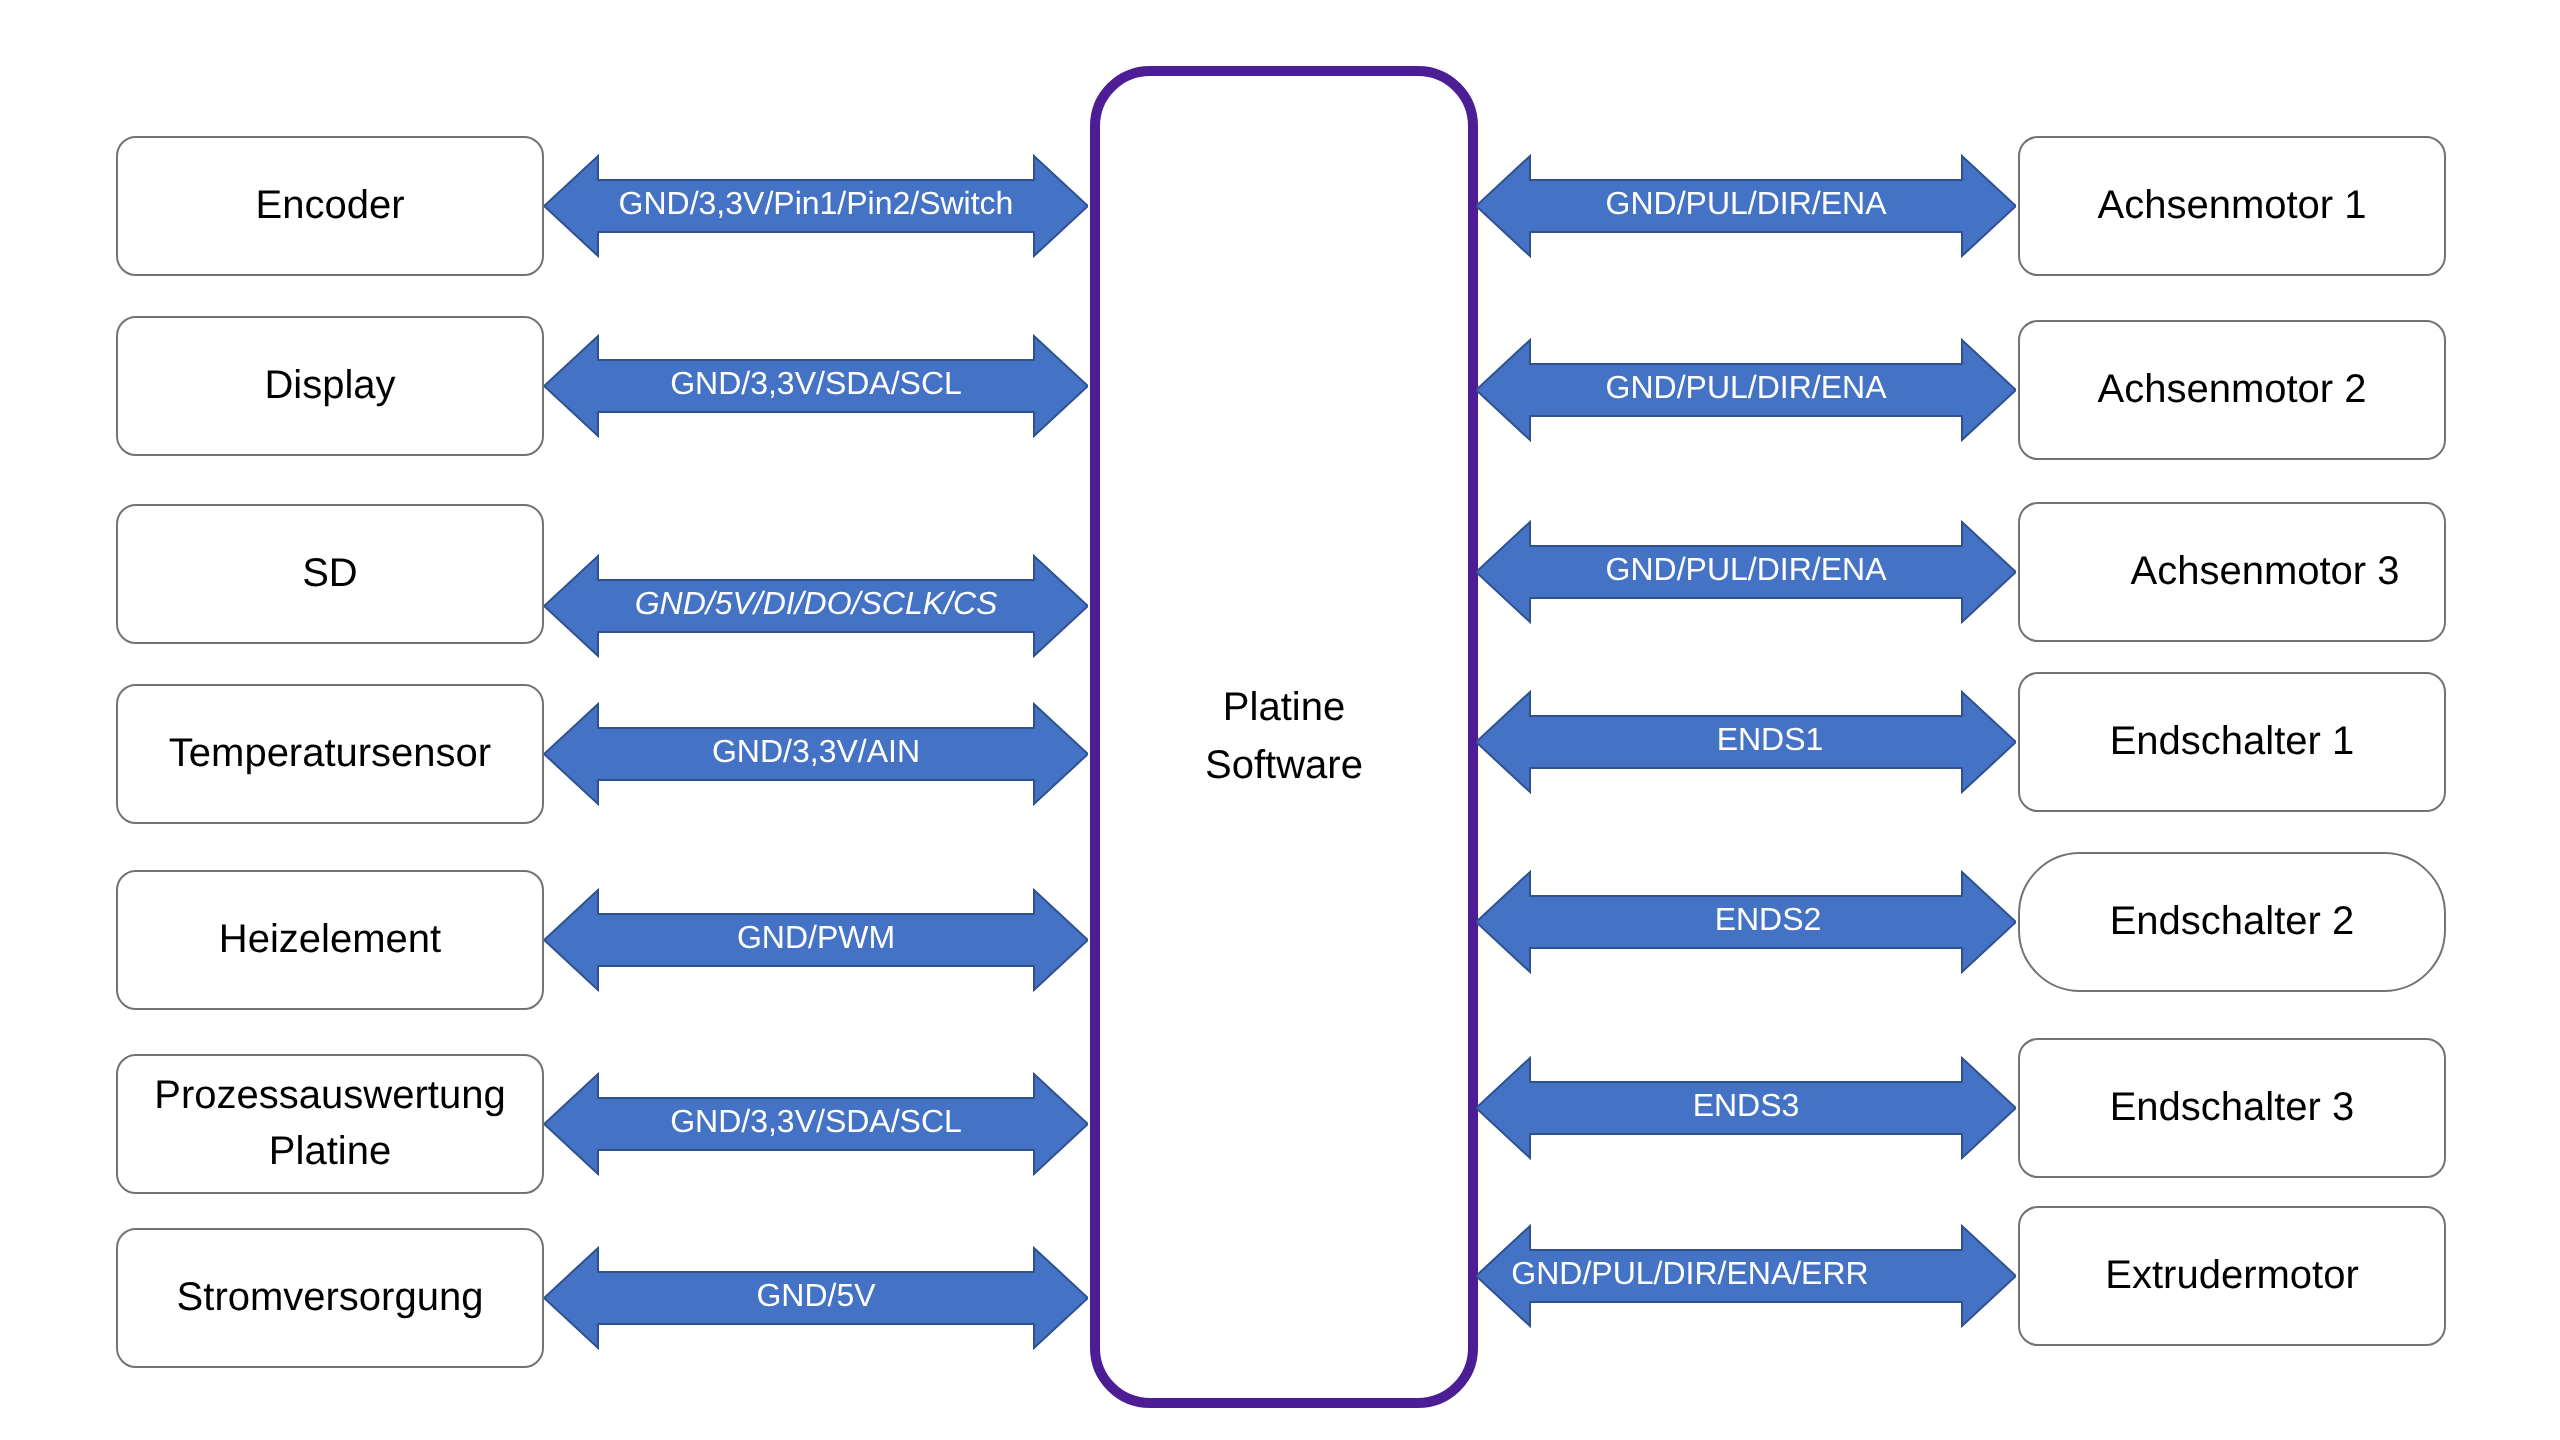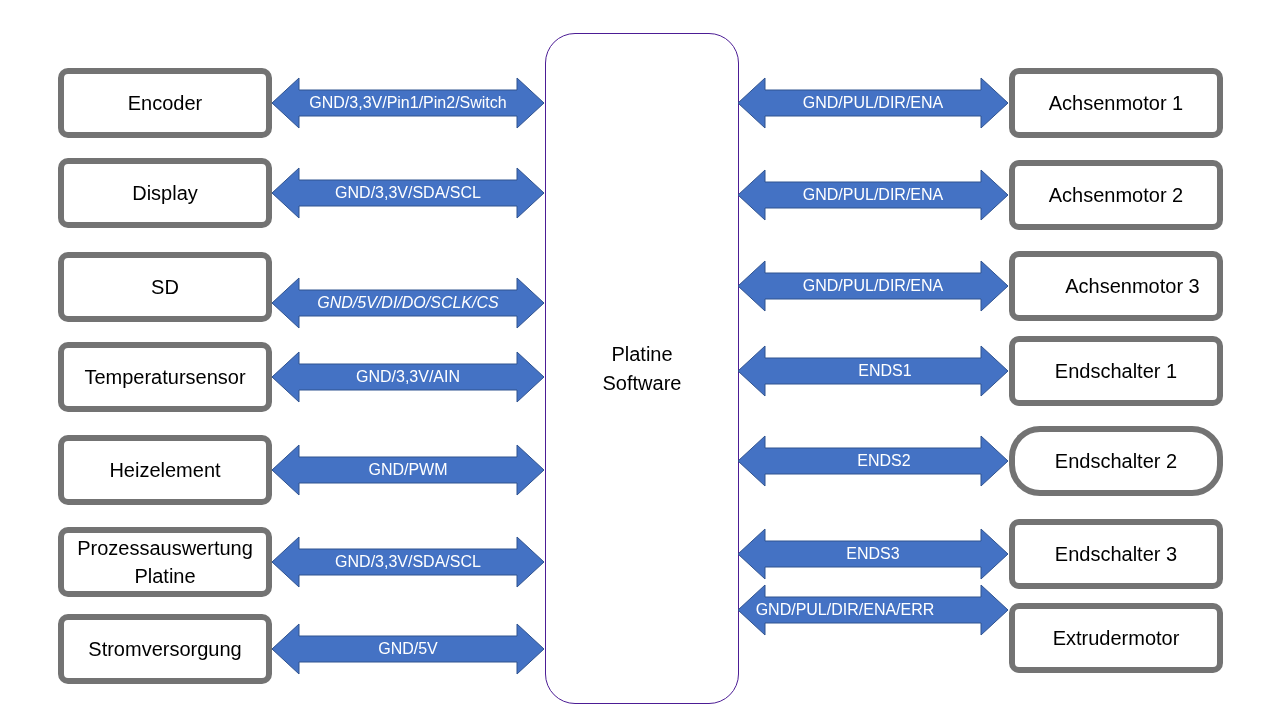--- a/index.html
+++ b/index.html
@@ -12,36 +12,36 @@
     position: relative;
     width: 1280px;
     height: 720px;
     background: #ffffff;
     overflow: hidden;
   }
   .box {
     position: absolute;
     box-sizing: border-box;
     background: #ffffff;
-    border: 6px solid #737373;
+    border: 1px solid #737373;
     border-radius: 10px;
     display: flex;
     align-items: center;
     justify-content: center;
     text-align: center;
     color: #000000;
     font-size: 20px;
     line-height: 1.4;
     padding: 2px 8px;
   }
   .center-box {
     position: absolute;
     box-sizing: border-box;
     background: #ffffff;
-    border: 1px solid #4c1d95;
+    border: 5px solid #4c1d95;
     border-radius: 30px;
     display: flex;
     flex-direction: column;
     align-items: center;
     justify-content: center;
     text-align: center;
     color: #000000;
     font-size: 20px;
     line-height: 1.45;
   }
@@ -186,20 +186,20 @@
       </div>
       <div class="arrow" style="left: 738px; top: 526px; width: 270px; height: 56px;">
         <svg width="270" height="56" viewBox="0 0 270 56">
           <polygon points="0,28 27,3 27,15 243,15 243,3 270,28 243,53 243,41 27,41 27,53" fill="#4472C4" stroke="#2F528F" stroke-width="1"></polygon>
         </svg>
         <span class="arrow-label">ENDS3</span>
       </div>
       <div class="box" style="left: 1009px; top: 603px; width: 214px; height: 70px;">
         <span>Extrudermotor</span>
       </div>
-      <div class="arrow" style="left: 738px; top: 582px; width: 214px; height: 56px;">
+      <div class="arrow" style="left: 738px; top: 610px; width: 214px; height: 56px;">
         <svg width="270" height="56" viewBox="0 0 270 56">
           <polygon points="0,28 27,3 27,15 243,15 243,3 270,28 243,53 243,41 27,41 27,53" fill="#4472C4" stroke="#2F528F" stroke-width="1"></polygon>
         </svg>
         <span class="arrow-label">GND/PUL/DIR/ENA/ERR</span>
       </div>
     </div>
 </div>
 
 </body></html>

